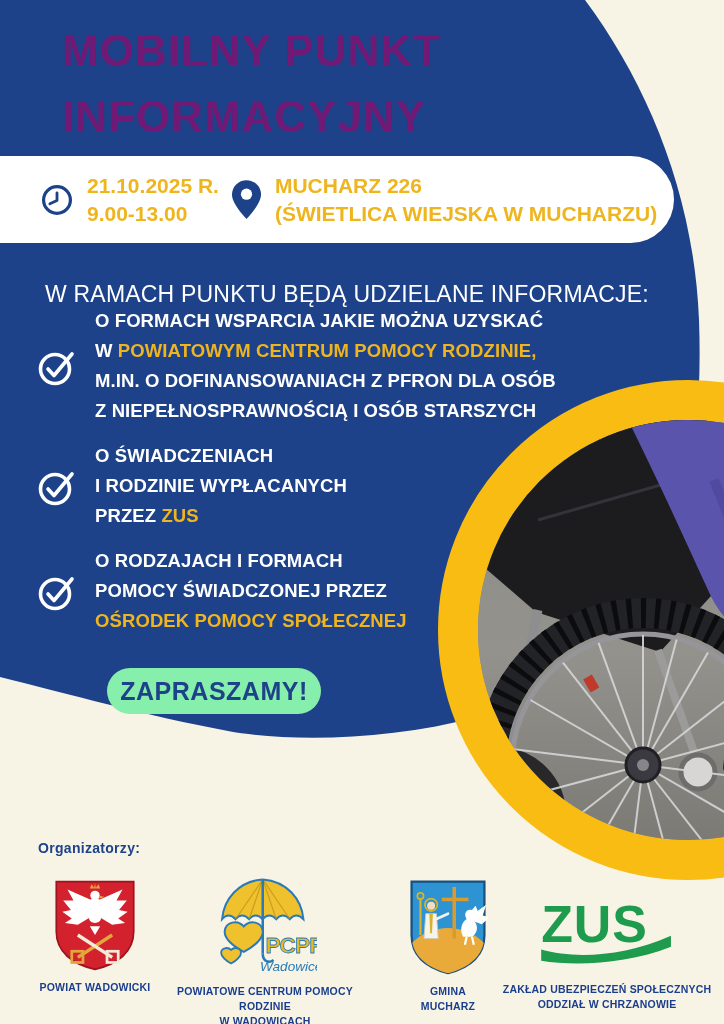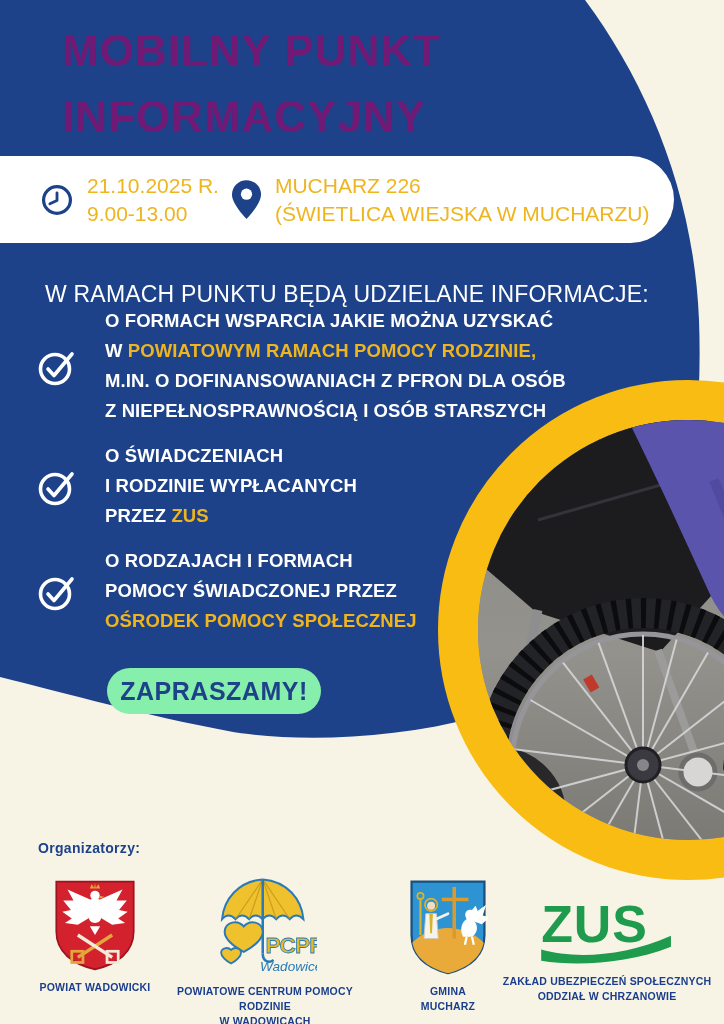--- a/index.html
+++ b/index.html
@@ -13,26 +13,26 @@
     position:absolute;left:62px;top:18px;z-index:1;color:#701a75;
     font-size:44px;font-weight:800;line-height:66px;letter-spacing:1px;
   }
   .banner{
     position:absolute;left:0;top:156px;width:674px;height:87px;z-index:1;
     background:#fff;border-radius:0 44px 44px 0;
     display:flex;align-items:center;
   }
   .banner .ico-clock{margin-left:40px;flex:0 0 auto;}
   .banner .ico-pin{margin-left:12px;flex:0 0 auto;}
-  .ev-col{margin-left:13px;color:#efb51f;font-weight:400;font-size:21px;line-height:28px;white-space:nowrap;}
+  .ev-col{margin-left:13px;color:#efb51f;font-weight:700;font-size:21px;line-height:28px;white-space:nowrap;}
   .info-heading{
     position:absolute;left:0;top:281px;width:694px;z-index:1;text-align:center;
     color:#fff;font-weight:400;font-size:23px;letter-spacing:.2px;
   }
-  .bullet{position:absolute;left:36px;z-index:1;display:flex;align-items:center;gap:27px;}
+  .bullet{position:absolute;left:36px;z-index:1;display:flex;align-items:center;gap:17px;}
   .bullet .txt{font-size:18.5px;font-weight:800;color:#fff;line-height:30px;letter-spacing:.1px;}
   .hl{color:#efb51f;}
   .b1{top:306px;}
   .b2{top:441px;}
   .b3{top:546px;}
   .cta{
     position:absolute;left:107px;top:668px;width:214px;height:46px;z-index:1;
     background:#86efac;border-radius:23px;color:#1d4289;font-weight:800;font-size:25px;
     display:flex;align-items:center;justify-content:center;letter-spacing:.5px;
   }
@@ -49,21 +49,21 @@
   .org{position:absolute;z-index:1;text-align:center;}
   .org svg{display:inline-block;}
   .org .lbl{color:#1b3e8c;font-weight:800;font-size:10.5px;line-height:15px;letter-spacing:.2px;}
   .o1{left:20px;top:878px;width:150px;}
   .o2{left:155px;top:874px;width:220px;}
   .o3{left:388px;top:878px;width:120px;}
   .o4{left:494px;top:894px;width:226px;}
   .o1 .lbl{margin-top:3px;text-align:center;}
   .o2 .lbl{margin-top:2px;}
   .o3 .lbl{margin-top:4px;}
-  .o4 .lbl{}
+  .o4 .lbl{margin-top:8px;}
 </style>
 </head>
 <body>
 
 <div class="poster">
 
   <svg class="blob" width="724" height="1024" viewBox="0 0 724 1024">
     <path d="M0,0 L585,0 C648,85 694,195 699,320 C703,430 688,540 640,618 C598,682 535,702 477,717 C388,741 288,742 228,731 C148,716 68,694 0,677 Z" fill="#1d4289"></path>
   </svg>
 
@@ -93,21 +93,21 @@
 
   <div class="info-heading">W RAMACH PUNKTU BĘDĄ UDZIELANE INFORMACJE:</div>
 
   <div class="bullet b1">
     <svg width="42" height="40" viewBox="0 0 42 40">
       <circle cx="19" cy="23" r="14.5" fill="none" stroke="#ffffff" stroke-width="3.6"></circle>
       <path d="M12,23 L18,29.5 L36,8" fill="none" stroke="#ffffff" stroke-width="3.6" stroke-linecap="round" stroke-linejoin="round"></path>
     </svg>
     <div class="txt">
       <div><span>O FORMACH WSPARCIA JAKIE MOŻNA UZYSKAĆ</span><span class="hl"></span></div>
-      <div><span>W </span><span class="hl">POWIATOWYM RAMACH POMOCY RODZINIE,</span></div>
+      <div><span>W </span><span class="hl">POWIATOWYM CENTRUM POMOCY RODZINIE,</span></div>
       <div><span>M.IN. O DOFINANSOWANIACH Z PFRON DLA OSÓB</span><span class="hl"></span></div>
       <div><span>Z NIEPEŁNOSPRAWNOŚCIĄ I OSÓB STARSZYCH</span><span class="hl"></span></div>
     </div>
   </div>
 
   <div class="bullet b2">
     <svg width="42" height="40" viewBox="0 0 42 40">
       <circle cx="19" cy="23" r="14.5" fill="none" stroke="#ffffff" stroke-width="3.6"></circle>
       <path d="M12,23 L18,29.5 L36,8" fill="none" stroke="#ffffff" stroke-width="3.6" stroke-linecap="round" stroke-linejoin="round"></path>
     </svg>

